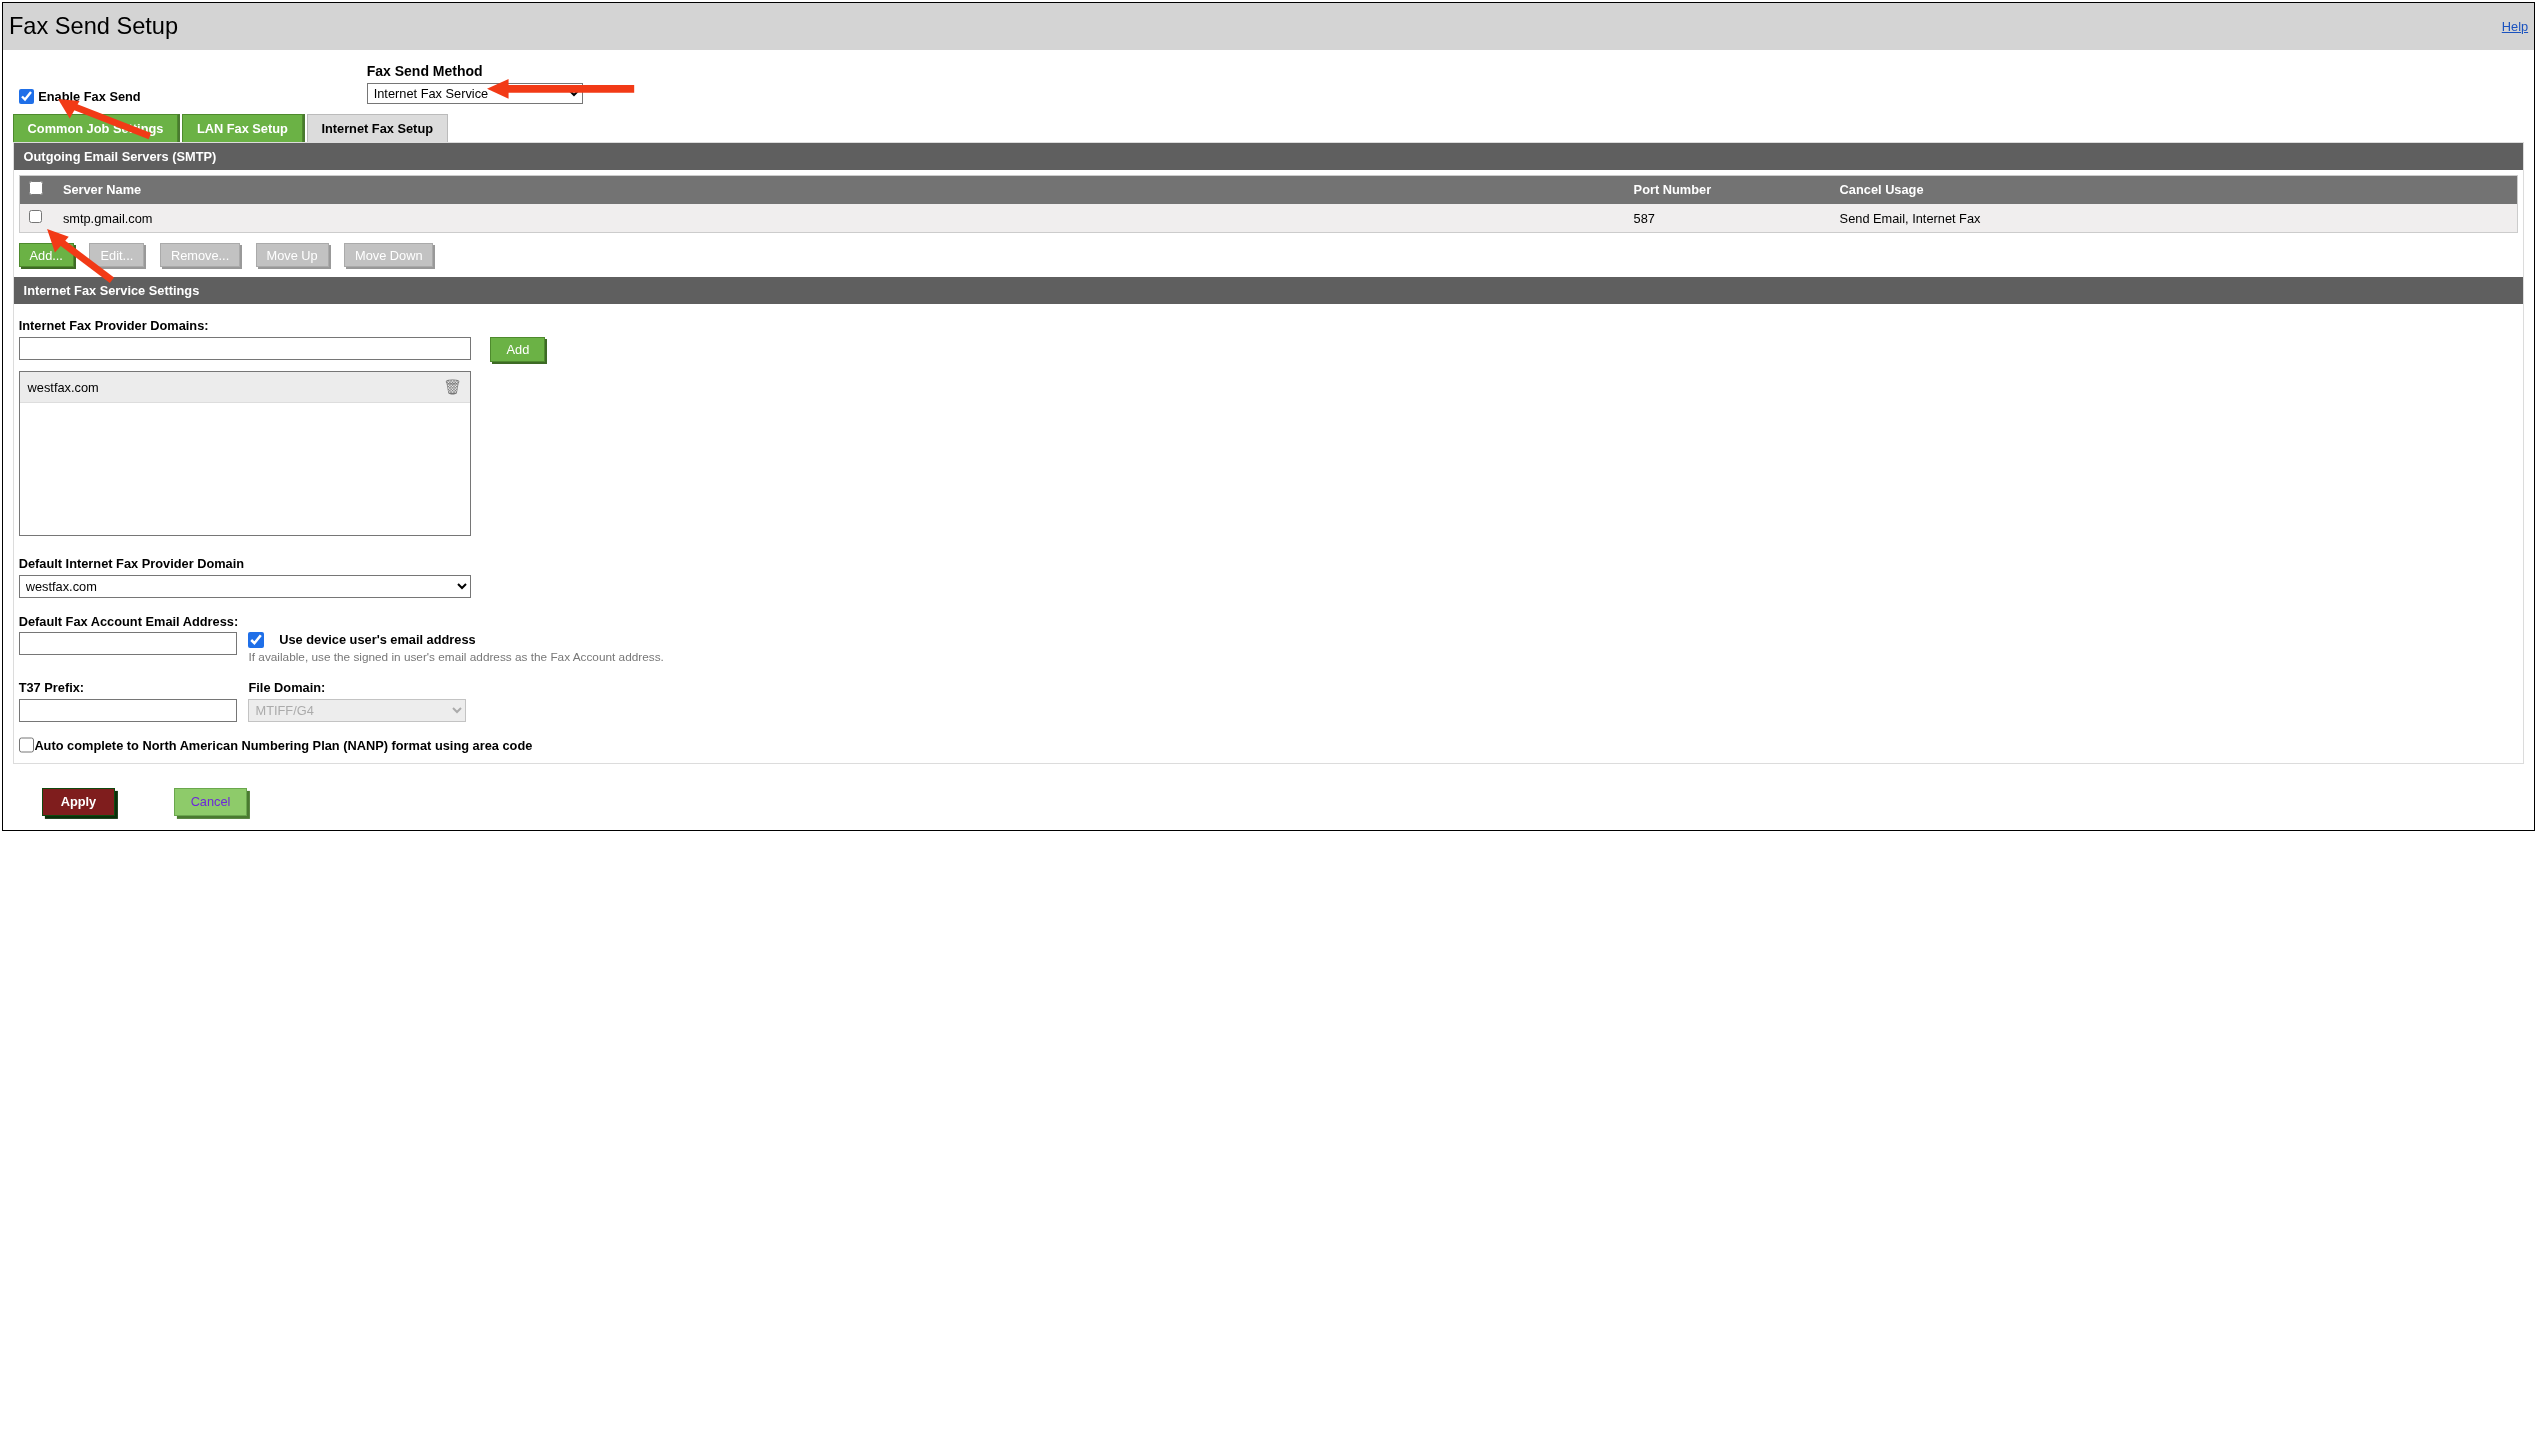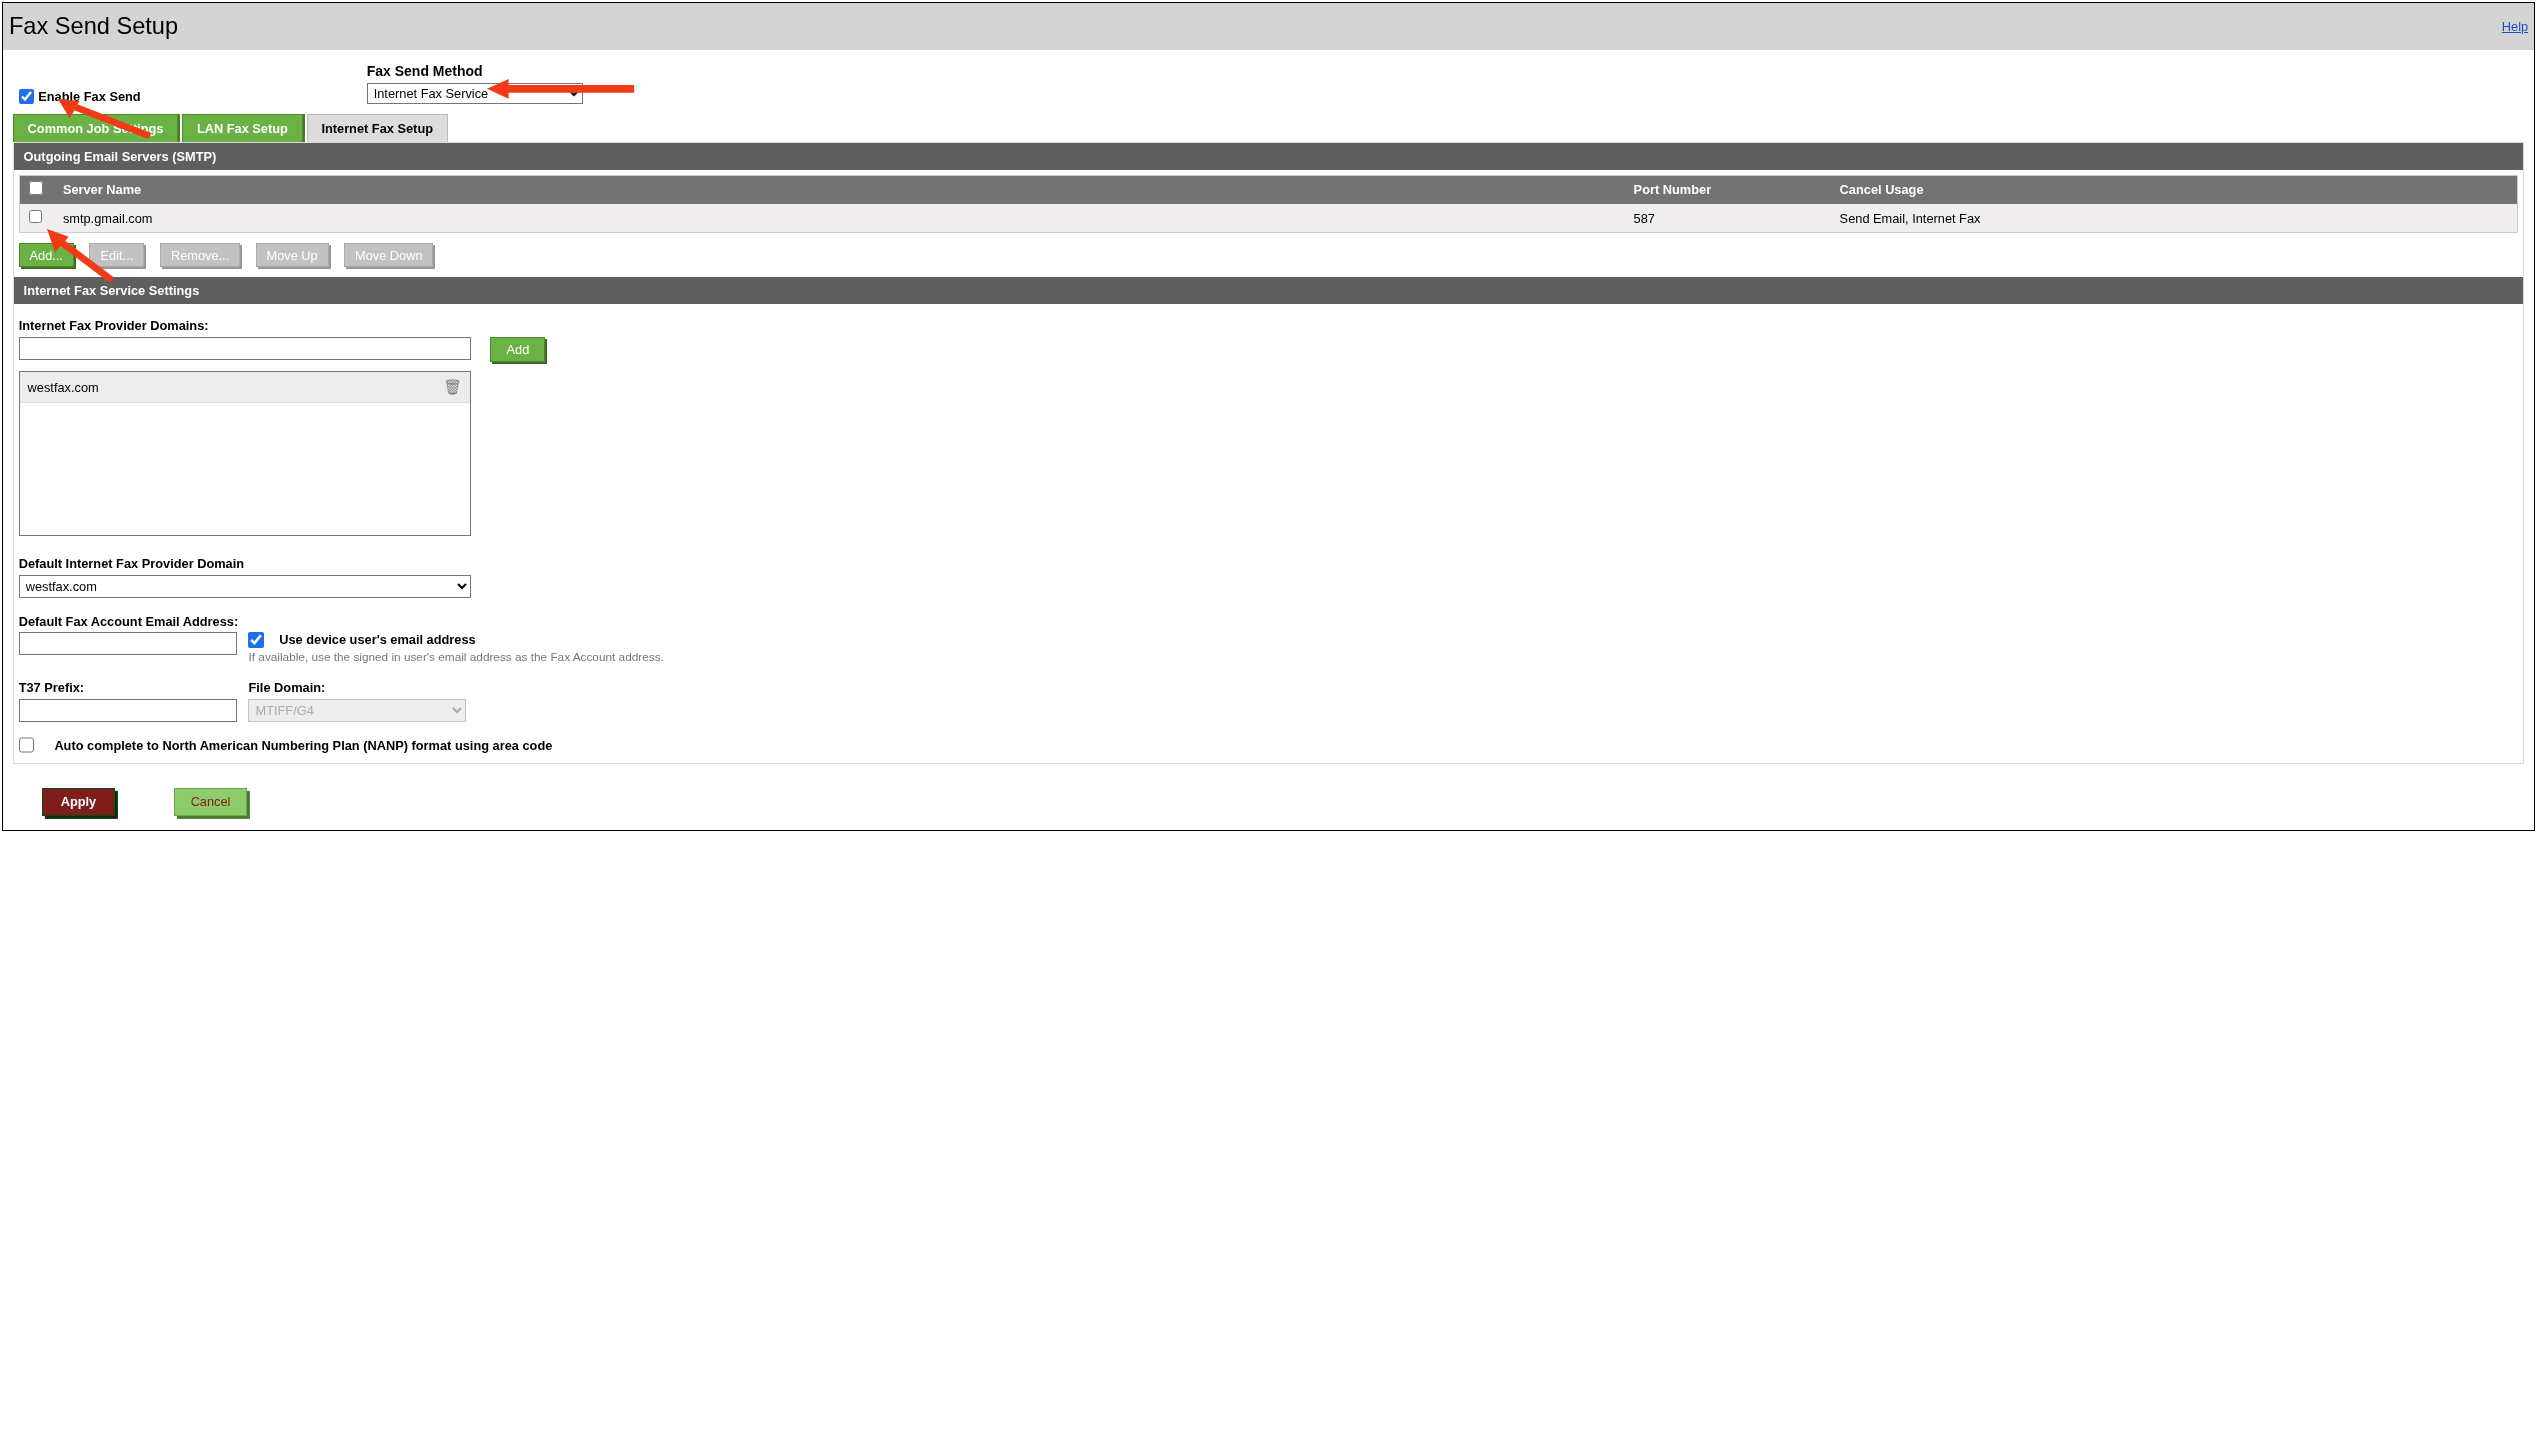--- a/index.html
+++ b/index.html
@@ -24,42 +24,42 @@
 .smtp-table { width: 100%; border-collapse: collapse; border: 1px solid #ccc; }
 .smtp-table th { background: #737373; color: #fff; font-weight: bold; font-size: 12.8px; text-align: left; padding: 5.9px 9.8px; }
 .smtp-table th.chk { width: 29.5px; }
 .smtp-table td { background: #f0eeee; padding: 5.9px 9.8px; font-size: 12.8px; }
 .smtp-table td.chk { width: 29.5px; }
 .header-checkbox { width: 13.8px; height: 13.8px; }
 .table-buttons { padding: 9.8px 4.9px; display: flex; gap: 15.7px; }
 .btn { font-size: 12.8px; padding: 3.9px 9.8px; border: 1px solid #c2410c; cursor: pointer; box-shadow: 2px 2px 0 #555; min-width: 55px; }
 .btn.green { background: #6bb245; color: #fff; border-color: #4e8a2d; box-shadow: 2px 2px 0 #3d6a25; }
 .btn.green-dark { background: #7f1d1d; color: #fff; border-color: #0f4a0f; box-shadow: 2.9px 2.9px 0 #0a2f0a; padding: 5.9px 17.7px; font-weight: bold; }
-.btn.green-light { background: #8ecb6a; color: #7f1d1d; border-color: #6aa74d; box-shadow: 2.9px 2.9px 0 #4a7a30; padding: 5.9px 15.7px; }
+.btn.green-light { background: #8ecb6a; color: #6d28d9; border-color: #6aa74d; box-shadow: 2.9px 2.9px 0 #4a7a30; padding: 5.9px 15.7px; }
 .btn.disabled { background: #c2c2c2; color: #fff; border-color: #aaa; cursor: default; box-shadow: 2px 2px 0 #999; }
 .settings-body { padding: 13.8px 4.9px 9.8px 4.9px; }
 .field-label { font-weight: bold; font-size: 12.8px; margin-bottom: 3.9px; display: block; }
 .domain-row { display: flex; gap: 19.7px; align-items: flex-start; margin-bottom: 9.8px; }
 .domain-input { width: 452px; border: 1px solid #767676; padding: 2.9px 3.9px; font-size: 12.8px; }
 .btn.add-small { padding: 3.9px 11.8px; }
 .domain-list { width: 452px; height: 165px; border: 1px solid #767676; margin-bottom: 19.7px; background: #fff; }
 .domain-item { background: #ececec; padding: 5.9px 7.9px; display: flex; justify-content: space-between; align-items: center; font-size: 12.8px; border-bottom: 1px solid #ddd; }
 .trash-icon { color: #777; cursor: pointer; font-size: 14.7px; }
 .select-wide { width: 452px; border: 1px solid #767676; padding: 2px; font-size: 12.8px; margin-bottom: 15.7px; background: #fff; }
 .email-row { display: flex; gap: 11.8px; align-items: flex-start; margin-bottom: 3.9px; }
 .email-input { width: 218px; border: 1px solid #767676; padding: 2.9px 3.9px; font-size: 12.8px; }
 .email-chk-col { flex: 1; }
 .email-chk-row { display: flex; align-items: flex-start; gap: 15px; }
 .email-chk-row input { width: 15.7px; height: 15.7px; accent-color: #1f6fe8; }
 .email-chk-row label { font-weight: bold; font-size: 12.8px; }
 .hint { color: #777; font-size: 11.8px; margin-top: 2px; }
 .prefix-row { display: flex; gap: 11.8px; margin-top: 15.7px; margin-bottom: 15.7px; }
 .prefix-col .t37-input { width: 218px; border: 1px solid #767676; padding: 2.9px 3.9px; font-size: 12.8px; }
 .format-col select { width: 218px; border: 1px solid #aaa; background: #e6e6e6; color: #888; padding: 2px; font-size: 12.8px; }
-.nanp-row { display: flex; align-items: center; gap: 20px; }
+.nanp-row { display: flex; align-items: center; gap: 0; }
 .nanp-row input { width: 15.7px; height: 15.7px; }
 .nanp-row label { font-weight: bold; font-size: 12.8px; }
 .footer-buttons { padding: 13.8px 39px; display: flex; gap: 59px; }
 .arrow-svg { position: absolute; pointer-events: none; }
 </style>
 </head>
 <body>
 
 <div class="outer-border">
   <div class="header">

